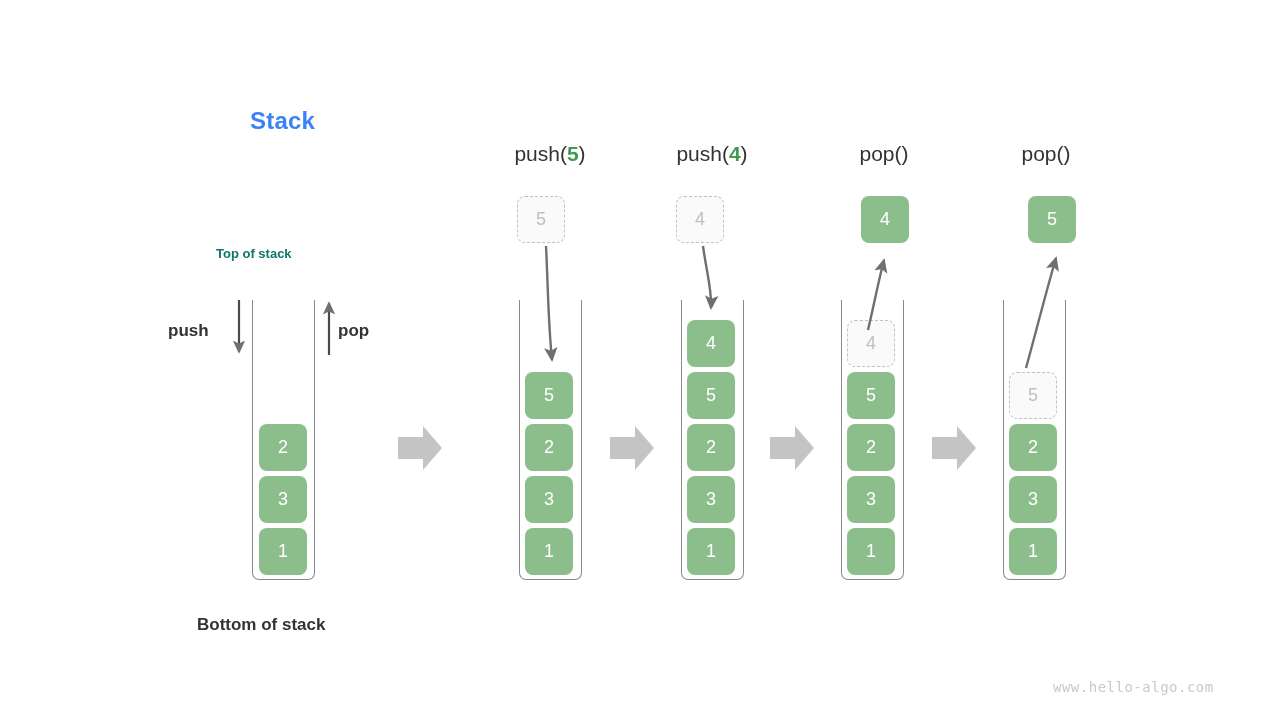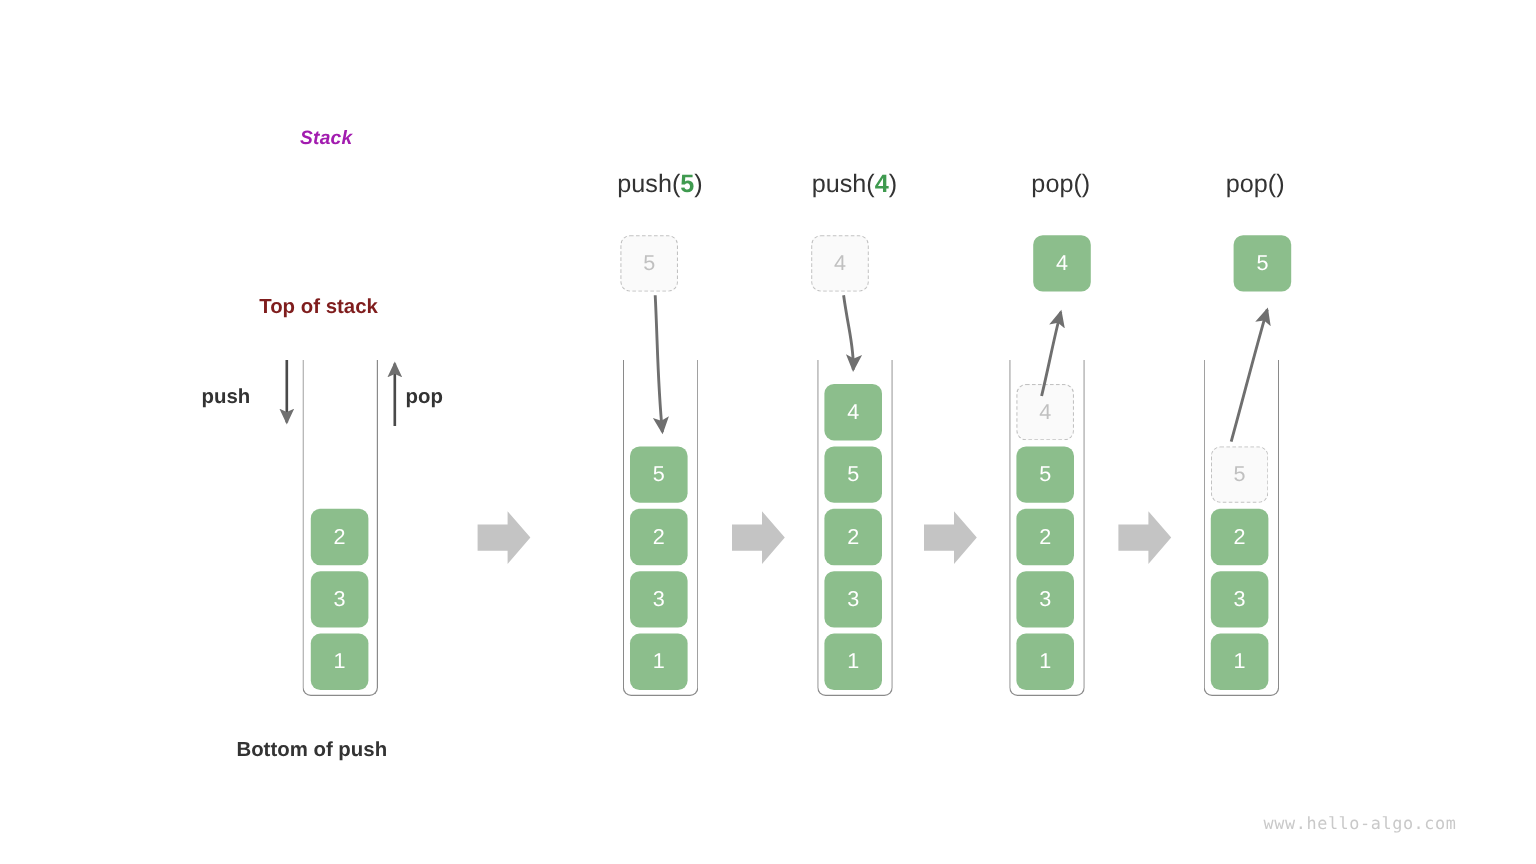--- a/index.html
+++ b/index.html
@@ -15,31 +15,30 @@
     font-family: "Liberation Sans", sans-serif;
     -webkit-font-smoothing: antialiased;
   }
 
   
   .abs { position: absolute; }
 
   
   #stack-title {
     left: 250px; top: 107px;
-    font-size: 16px;
-    font-weight: bold;
-    color: #a21caf;
+    font-size: 24px;
+    font-weight: bold;
+    color: #3b82f6;
     letter-spacing: 0.2px;
-    font-style: italic;
   }
   #top-label {
     left: 216px; top: 246px;
-    font-size: 17px;
-    font-weight: bold;
-    color: #7f1d1d;
+    font-size: 13px;
+    font-weight: bold;
+    color: #0f766e;
     white-space: nowrap;
   }
   #bottom-label {
     left: 197px; top: 615px;
     font-size: 17px;
     font-weight: bold;
     color: #333333;
     white-space: nowrap;
   }
   #push-label {
@@ -116,21 +115,21 @@
     left: 0; top: 0;
     width: 1280px; height: 720px;
     pointer-events: none;
   }
 </style>
 </head>
 <body>
 
 <div class="abs" id="stack-title">Stack</div>
 <div class="abs" id="top-label">Top of stack</div>
-<div class="abs" id="bottom-label">Bottom of push</div>
+<div class="abs" id="bottom-label">Bottom of stack</div>
 <div class="abs" id="push-label">push</div>
 <div class="abs" id="pop-label">pop</div>
 <div class="abs" id="watermark">www.hello-algo.com</div>
 
 <div class="op-label" style="left:450px;">
   <span>push</span><span>(</span><span class="arg">5</span><span>)</span>
 </div>
 <div class="op-label" style="left:612px;">
   <span>push</span><span>(</span><span class="arg">4</span><span>)</span>
 </div>

